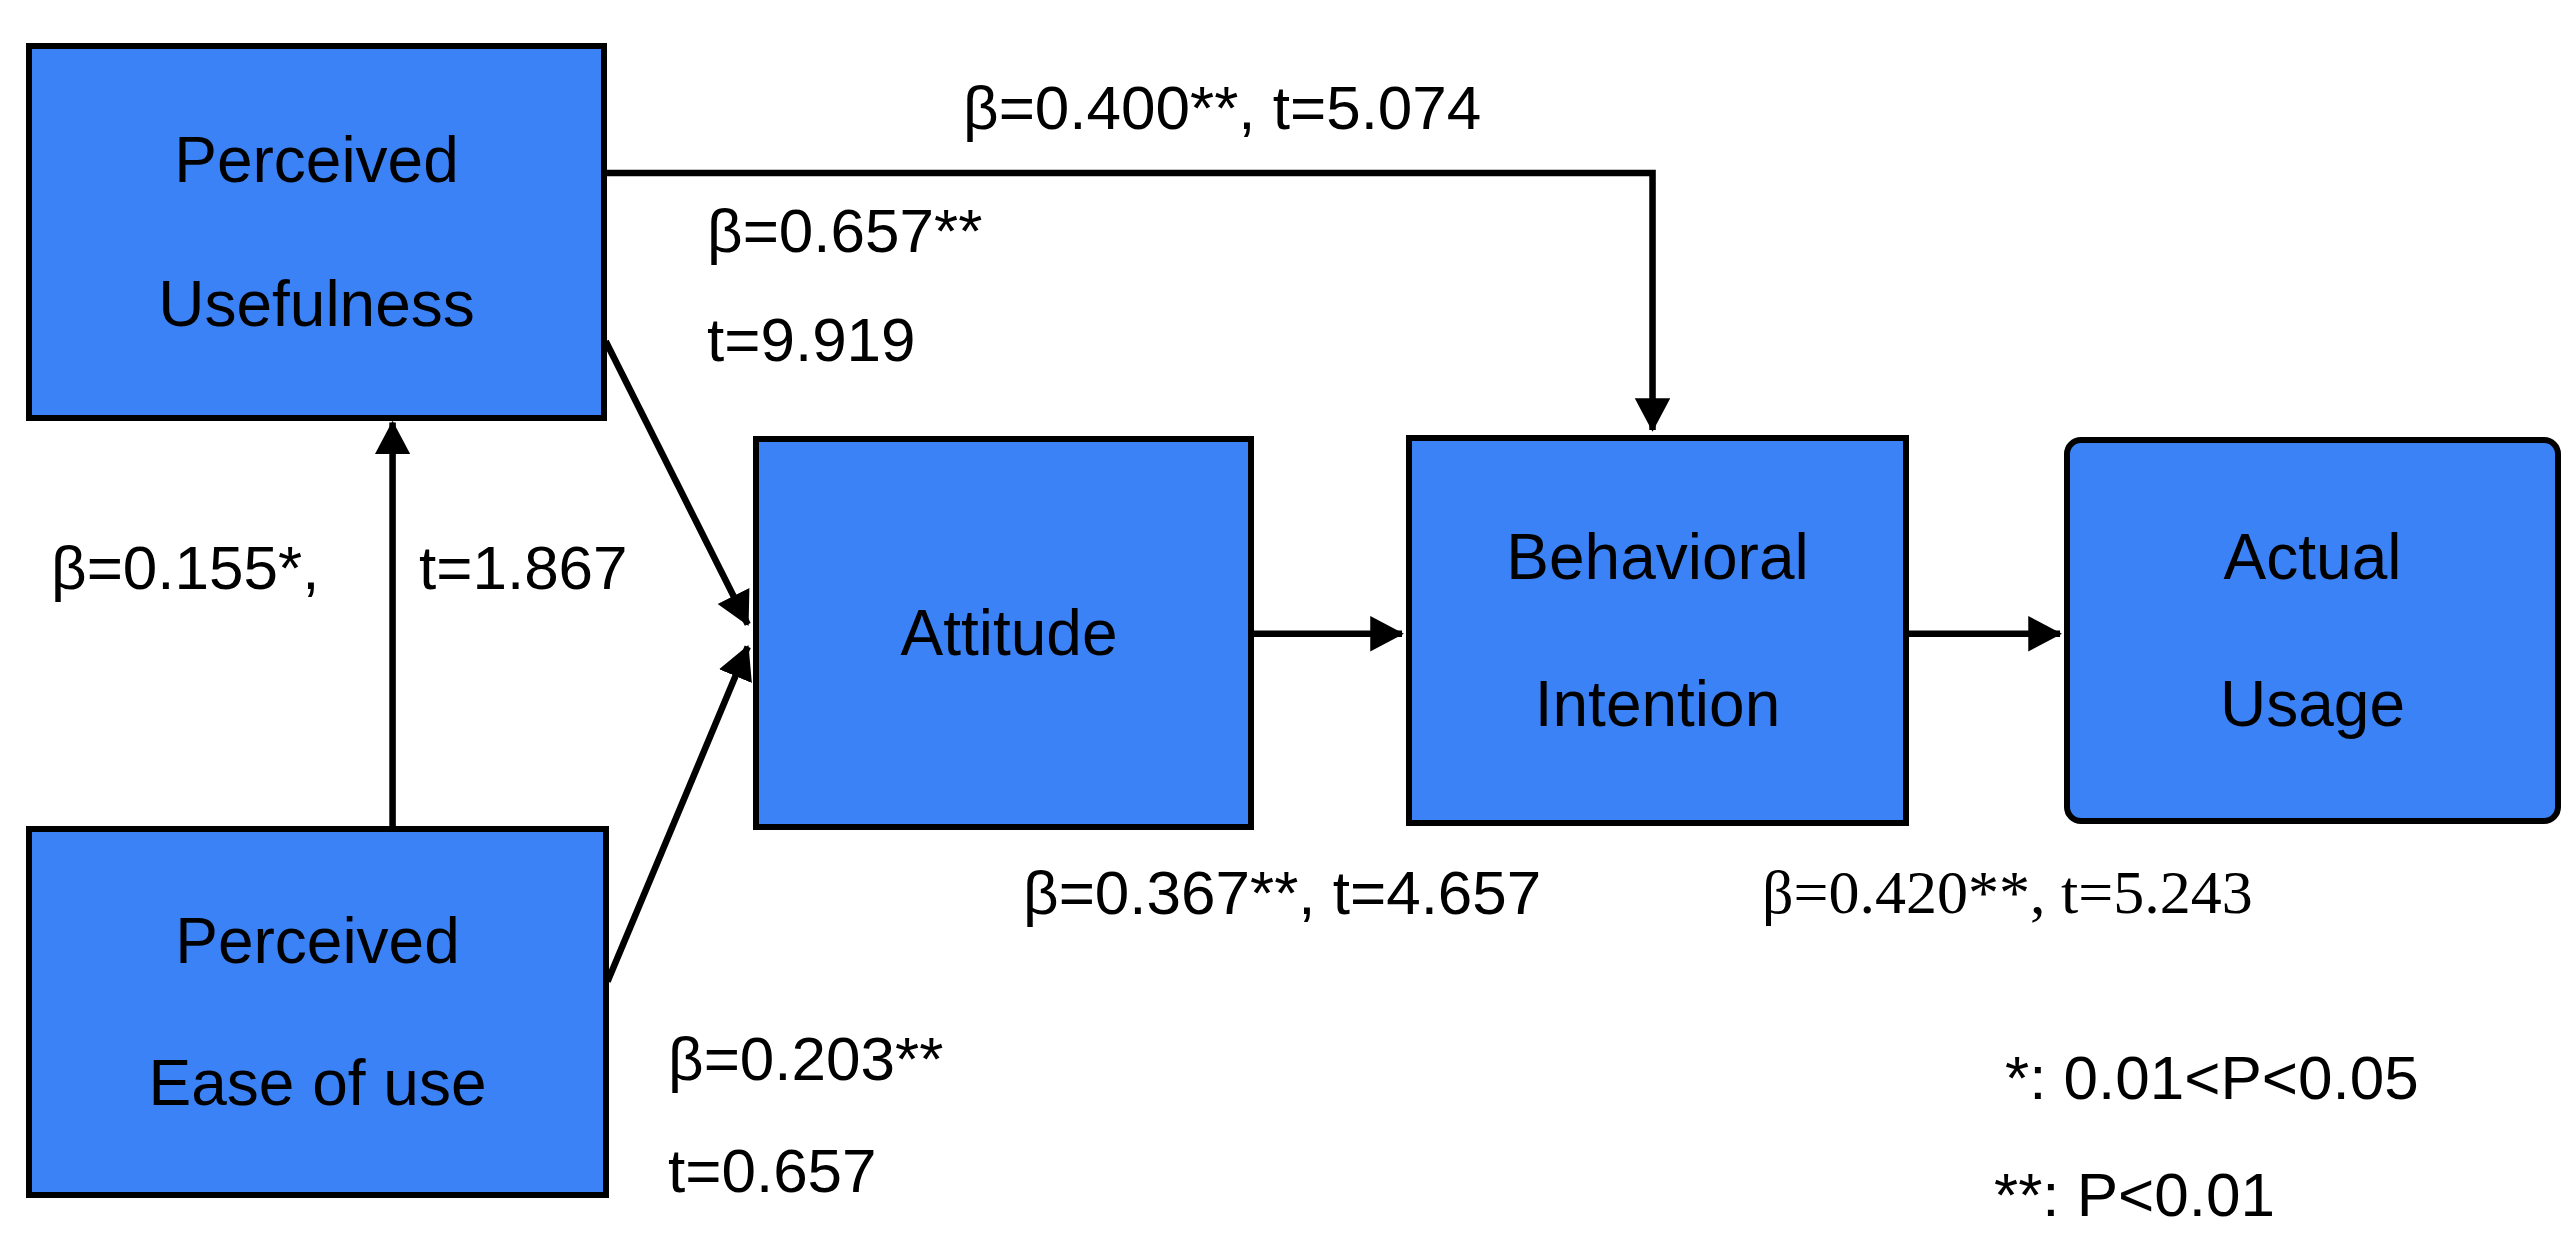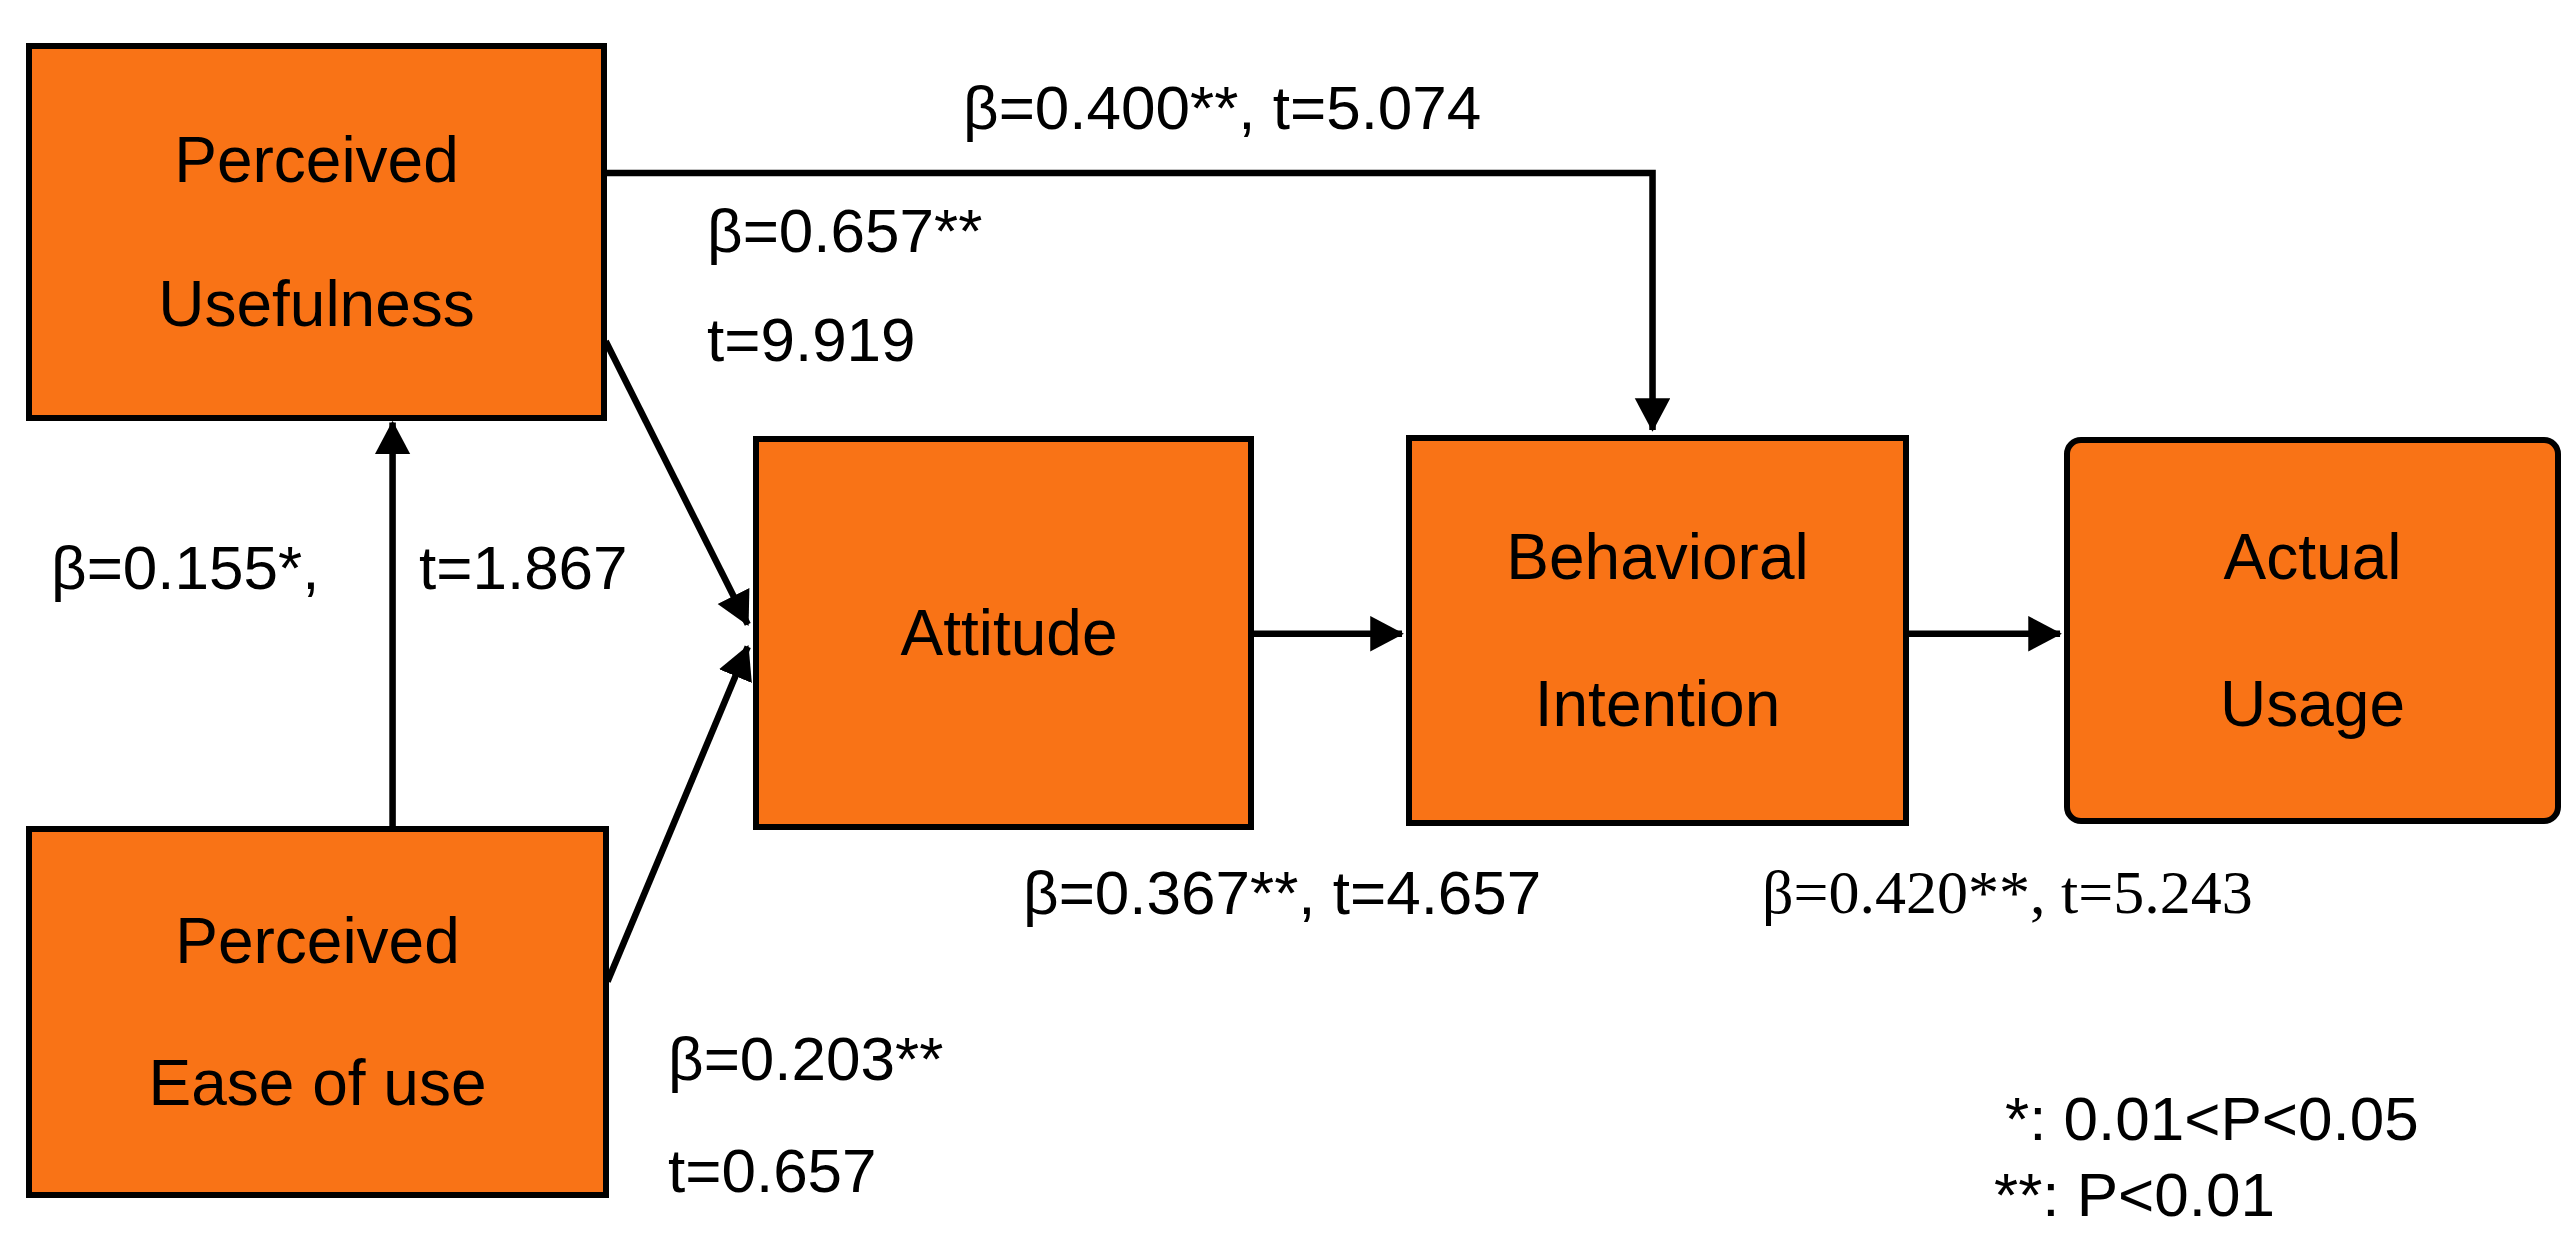--- a/index.html
+++ b/index.html
@@ -18,21 +18,21 @@
   }
   #arrow-layer {
     position: absolute;
     left: 0; top: 0;
     width: 2576px; height: 1260px;
   }
   .node-box {
     position: absolute;
     box-sizing: border-box;
     border: 6.5px solid #000000;
-    background: #f97316;
+    background: #3b82f6;
     display: flex;
     flex-direction: column;
     align-items: center;
     justify-content: space-evenly;
     font-size: 64px;
     line-height: 1;
     text-align: center;
     white-space: nowrap;
   }
   .node-box.single {
@@ -60,21 +60,21 @@
   
   #lbl-pu-bi        { left: 963px; top: 75px;   }
   #lbl-pu-att-beta  { left: 707px;  top: 198px;  }
   #lbl-pu-att-t     { left: 707px;  top: 307px;  }
   #lbl-peou-pu-beta { left: 51px;   top: 535px;  }
   #lbl-peou-pu-t    { left: 419px;  top: 535px;  }
   #lbl-peou-att-beta{ left: 668px;  top: 1026px; }
   #lbl-peou-att-t   { left: 668px;  top: 1138px; }
   #lbl-att-bi       { left: 1023px; top: 860px;  }
   #lbl-bi-au        { left: 1762px; top: 860px; font-family: Liberation Serif, serif;  }
-  #legend-1         { left: 2005px; top: 1045px; margin-top: 41px; }
+  #legend-1         { left: 2005px; top: 1045px; }
   #legend-2         { left: 1974px; top: 1162px; margin-left: 20px; }
 </style>
 </head>
 <body>
 
 <div id="stage">
 
   <svg id="arrow-layer" viewBox="0 0 2756 1348" xmlns="http://www.w3.org/2000/svg">
     <defs>
       <marker id="arrowhead" markerUnits="userSpaceOnUse" markerWidth="44" markerHeight="44" refX="34" refY="19" orient="auto">

